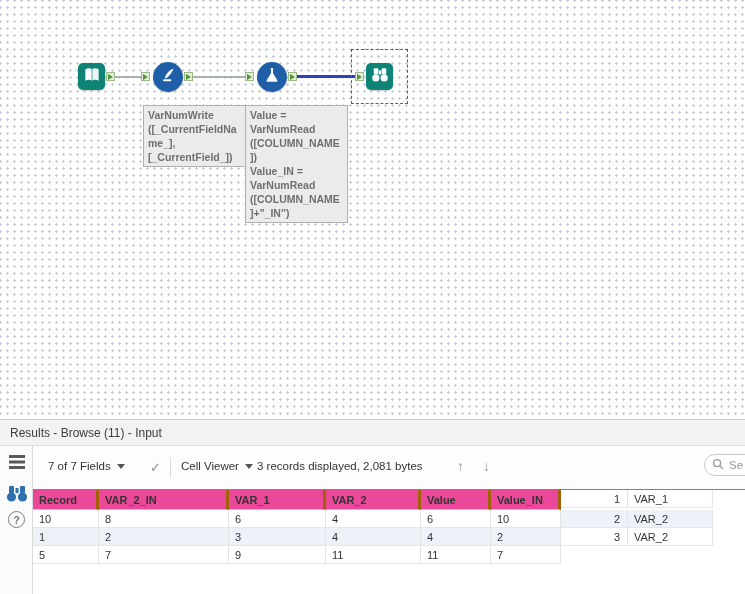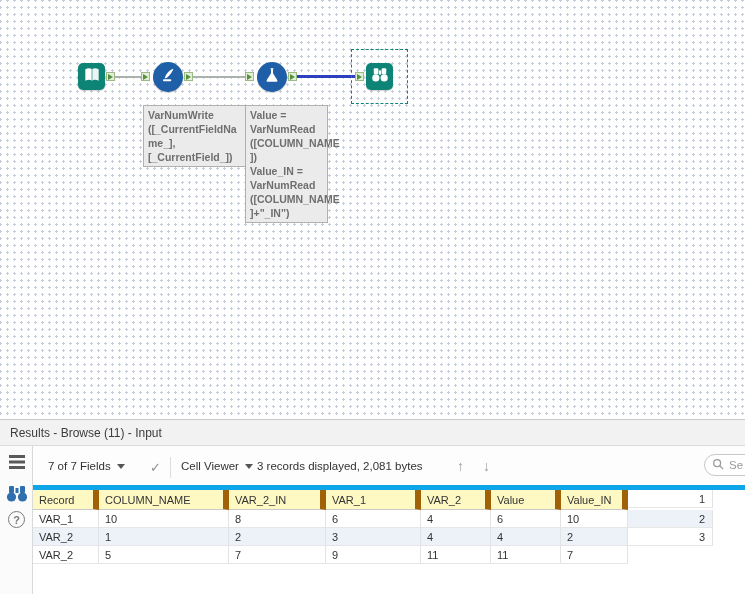--- a/index.html
+++ b/index.html
@@ -39,41 +39,41 @@
   .anchor::after{
     content:""; position:absolute; left:1px; top:0.5px;
     border-left:5px solid #55903c; border-top:3px solid transparent; border-bottom:3px solid transparent;
   }
   .annot{
     position:absolute; background:#ebebeb; border:1px solid #b0b0b0;
     color:#6f6f6f; font-size:10.5px; font-weight:bold; line-height:14px;
     padding:2px 4px; white-space:pre-line;
   }
   #annot1{ left:143px; top:105px; width:107px; }
-  #annot2{ left:245px; top:105px; width:83px; }
+  #annot2{ left:245px; top:105px; width:103px; }
   
   .results-header{
     position:absolute; left:0; top:420px; width:745px; height:26px;
     background:#f2f2f2; border-bottom:1px solid #dddddd;
     display:flex; align-items:center; padding-left:10px;
     font-size:12px; color:#3c3c3c;
   }
   .results-sidebar{
     position:absolute; left:0; top:446px; width:33px; height:148px;
     background:#fbfbfb; border-right:1px solid #d9d9d9;
   }
   .sb-icon{ position:absolute; left:0; width:33px; display:flex; justify-content:center; cursor:pointer; }
   .help-circle{
     width:17px; height:17px; border:1.5px solid #7a7a7a; border-radius:50%;
     display:flex; align-items:center; justify-content:center;
     font-size:11px; font-weight:bold; color:#7a7a7a;
   }
   .results-toolbar{
     position:absolute; left:33px; top:446px; width:712px; height:44px;
-    background:#fdfdfd; border-bottom:5px solid #0ea5e9; font-size:11.5px; color:#333;
+    background:#fdfdfd; border-bottom:1px solid #0ea5e9; font-size:11.5px; color:#333;
   }
   .tb-item{ position:absolute; top:14px; display:flex; align-items:center; gap:6px; cursor:pointer; }
   .caret{
     width:0; height:0; border-left:4px solid transparent; border-right:4px solid transparent;
     border-top:5px solid #555;
   }
   .tb-divider{ position:absolute; top:11px; width:1px; height:21px; background:#ddd; }
   .tb-glyph{ color:#8e8e8e; font-size:13px; }
   .tb-arrow{ position:absolute; top:12px; font-size:14px; color:#9a9a9a; cursor:pointer; }
   .search-pill{
@@ -82,23 +82,23 @@
     display:flex; align-items:center; padding-left:7px; gap:5px;
     color:#999; font-size:11.5px;
   }
   
   .results-table{
     position:absolute; left:33px; top:490px;
     display:grid; grid-template-columns:66px 130px 97px 95px 70px 70px 67px 85px;
     font-size:11px; color:#333;
   }
   .th{
-    height:20px; background:#fef9c3; border-bottom:1px solid #c9c9c9;
-    border-right:6px solid #a16207; display:flex; align-items:center;
-    padding-left:6px; font-weight:normal; cursor:pointer;
+    height:20px; background:#ec4899; border-bottom:1px solid #c9c9c9;
+    border-right:3px solid #a16207; display:flex; align-items:center;
+    padding-left:6px; font-weight:bold; cursor:pointer;
   }
   .td{
     height:18px; background:#fff; border-bottom:1px solid #e6e6e6;
     border-right:1px solid #e3e3e3; display:flex; align-items:center; padding-left:6px;
   }
   .td.alt{ background:#edf2f8; }
   .td.rec{ justify-content:flex-end; padding-right:7px; padding-left:0; }
 </style>
 </head>
 <body>
@@ -230,21 +230,20 @@
           <line x1="9" y1="9" x2="13" y2="13" stroke="#999" stroke-width="1.5"></line>
         </svg>
       </span>
       <span>Se</span>
     </div>
   </div>
 
   <div class="results-table">
 
     <div class="th">Record</div>
-    <div class="th">COLUMN_NAME</div>
     <div class="th">VAR_2_IN</div>
     <div class="th">VAR_1</div>
     <div class="th">VAR_2</div>
     <div class="th">Value</div>
     <div class="th">Value_IN</div>
 
     <div class="td rec">1</div>
     <div class="td">VAR_1</div>
     <div class="td">10</div>
     <div class="td">8</div>

